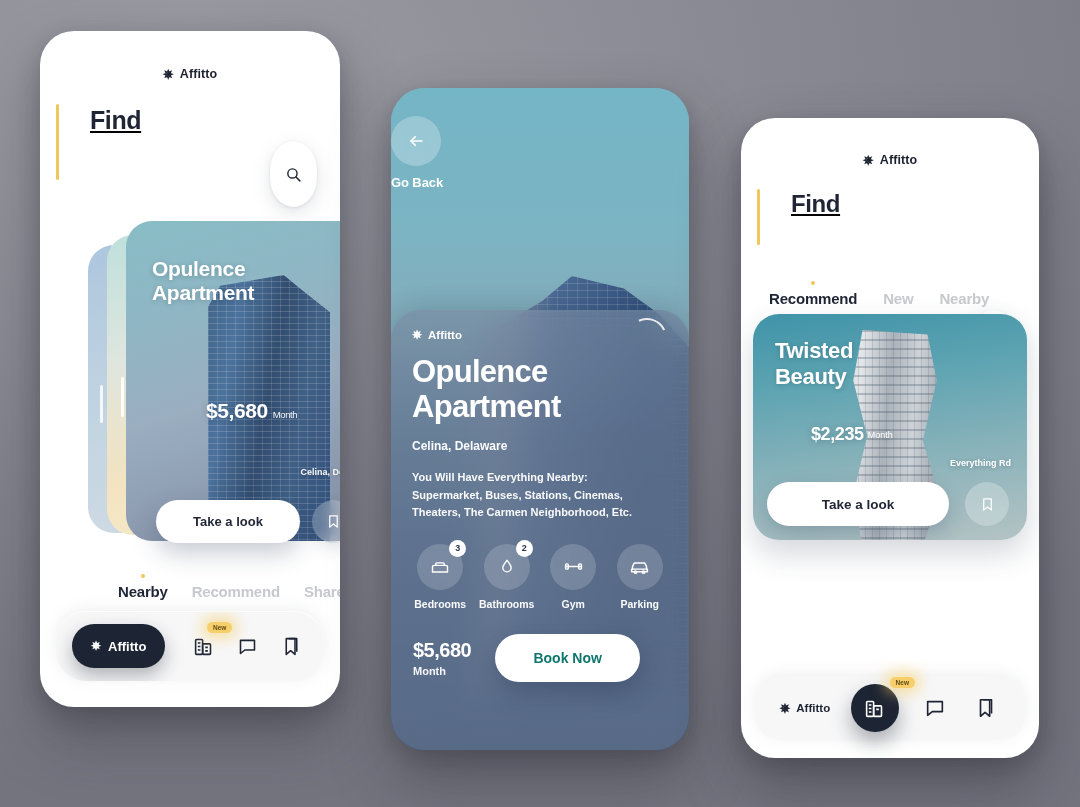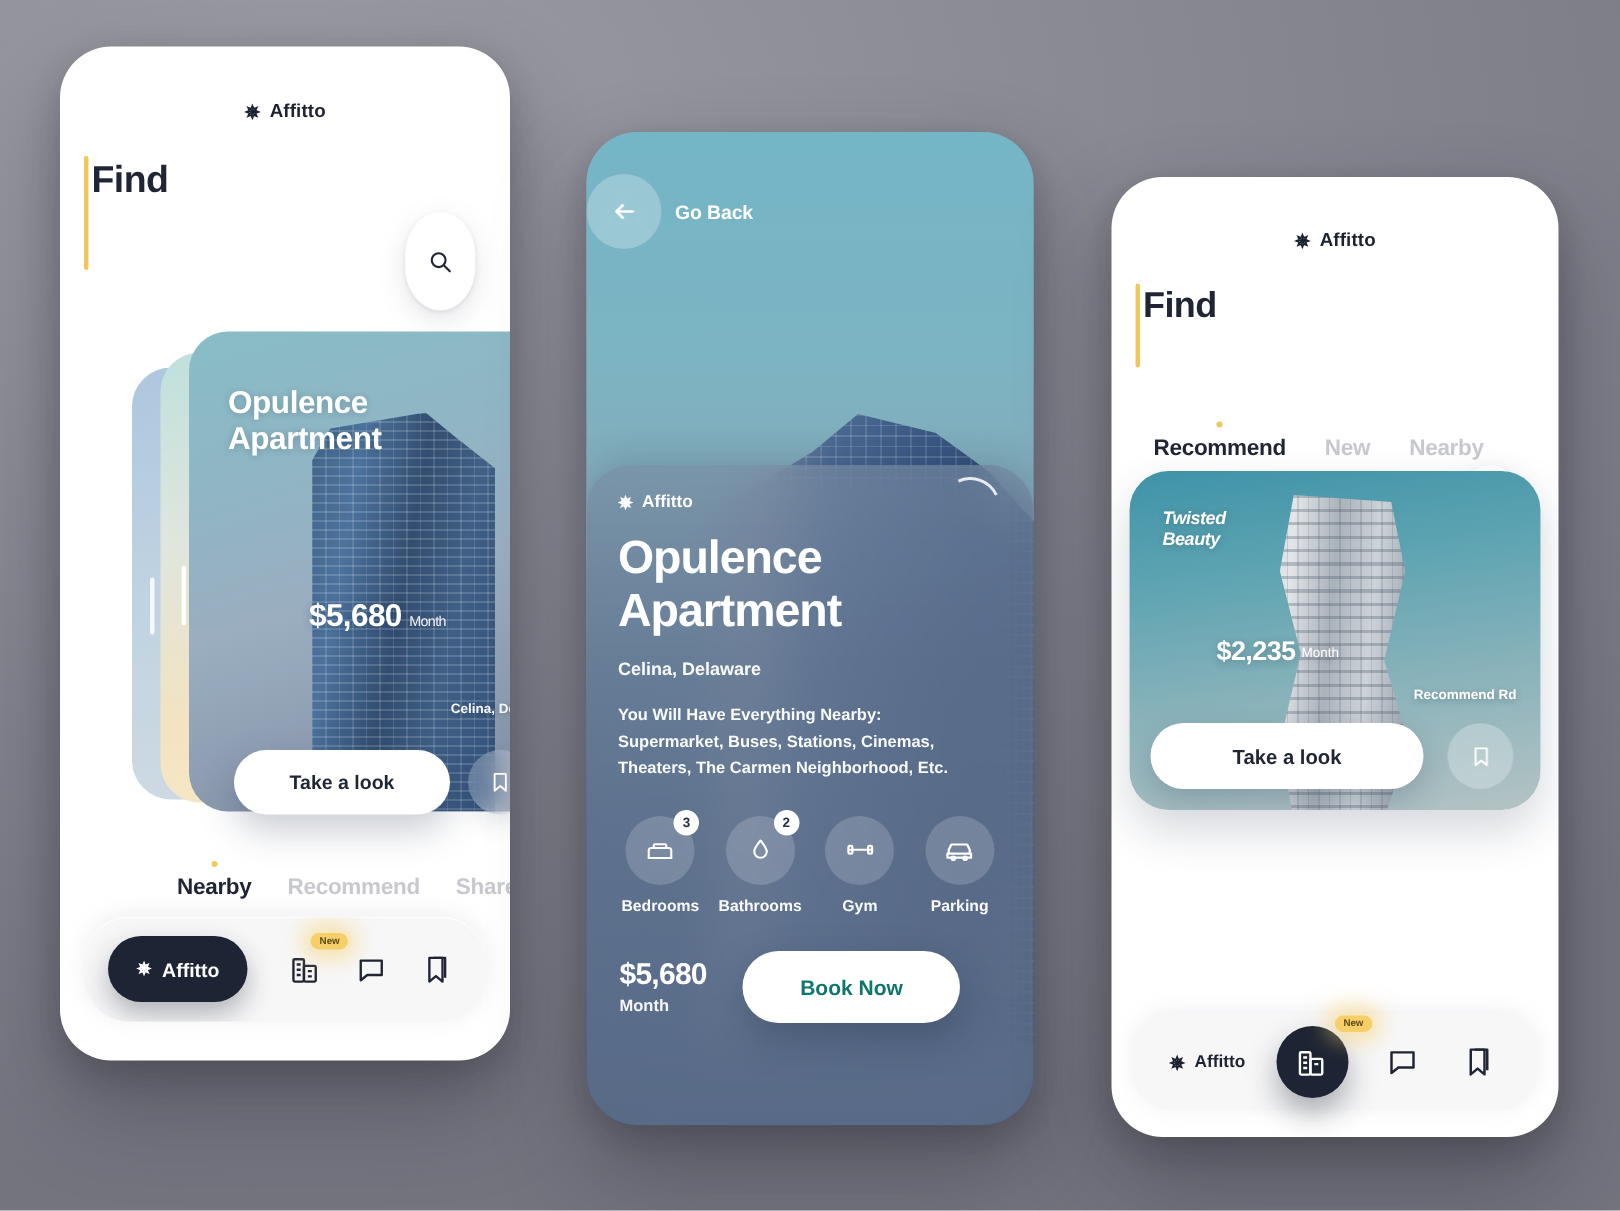--- a/index.html
+++ b/index.html
@@ -20,21 +20,21 @@
     box-shadow:0 30px 60px rgba(40,40,50,.38), 0 8px 22px rgba(30,30,40,.22);
   }
 
   
   #phone1 { left:40px; top:31px; width:300px; height:676px; }
 
   .p-logo { display:flex; align-items:center; justify-content:center; gap:6px;
             font-size:12.5px; font-weight:700; color:#1c2230; letter-spacing:.1px; }
   .star { font-size:13px; line-height:1; color:#1c2230; display:inline-block; }
 
-  .headline-wrap { display:flex; gap:2px; margin-top:23px; padding-left:16px; }
+  .headline-wrap { display:flex; gap:31px; margin-top:23px; padding-left:16px;text-decoration:underline; }
   .accent-bar { width:3px; border-radius:2px; background:#f1c75c; flex:none; }
   .headline { font-size:25px; line-height:1.28; font-weight:800; color:#1f2535;
               letter-spacing:-.4px; }
 
   .search-btn {
     position:absolute; right:23px; top:110px; width:47px; height:66px;
     border-radius:26px/32px; background:#ffffff;
     box-shadow:0 6px 18px rgba(120,125,140,.20), 0 1px 3px rgba(120,125,140,.18),
                inset 0 0 0 1px rgba(0,0,0,.012);
     display:flex; align-items:center; justify-content:center;
@@ -128,21 +128,21 @@
     position:absolute; left:86px; top:188px; width:216px; height:420px;
     background:linear-gradient(97deg,#59759c 0%,#7d8fa6 14%,#4b6a94 30%,#3b5a85 52%,#2f4d78 74%,#3a5780 100%);
     clip-path:polygon(4% 14%,30% 6%,44% 0%,68% 3%,84% 9%,100% 18%,100% 100%,0% 100%);
   }
   .p2-tower::after { content:""; position:absolute; inset:0;
     background-image:
       repeating-linear-gradient(to bottom, rgba(255,255,255,.15) 0 1px, transparent 1px 7px),
       repeating-linear-gradient(to right, rgba(255,255,255,.12) 0 1px, transparent 1px 10px); }
 
   .goback-wrap { position:absolute; left:0; top:28px; width:100%;
-                 display:flex; flex-direction:row; align-items:center; gap:9px; }
+                 display:flex; flex-direction:column; align-items:flex-start; gap:9px; }
   .goback-btn { width:50px; height:50px; border-radius:50%;
                 background:rgba(255,255,255,.26); backdrop-filter:blur(7px);
                 display:flex; align-items:center; justify-content:center; }
   .goback-label { font-size:13px; font-weight:700; color:#fff; letter-spacing:-.1px; }
 
   .detail-sheet {
     position:absolute; left:0; bottom:0; width:100%; height:440px;
     border-radius:30px 30px 0 0; overflow:hidden;
     background:linear-gradient(180deg, rgba(118,136,158,.62) 0%, rgba(104,120,144,.68) 30%, rgba(96,110,134,.74) 100%);
     backdrop-filter:blur(16px);
@@ -198,22 +198,22 @@
     position:absolute; left:66px; top:58px; width:152px; height:168px;
     background:linear-gradient(170deg,#b2adb8 0%,#9c97a6 40%,#8e8b99 70%,#a8a4ae 100%);
     border-radius:52% 52% 10% 10% / 62% 62% 8% 8%;
   }
   .p3-dome::after { content:""; position:absolute; inset:0;
     border-radius:inherit;
     background-image:
       repeating-linear-gradient(to bottom, rgba(255,255,255,.35) 0 1px, transparent 1px 13px),
       repeating-linear-gradient(to right, rgba(90,85,100,.22) 0 1px, transparent 1px 11px); }
 
-  .p3-title { position:absolute; left:22px; top:24px; font-size:12px; line-height:1.2;
-              font-weight:700; color:#fff; letter-spacing:-.3px; text-shadow:0 1px 5px rgba(30,55,70,.25);font-style:italic; }
+  .p3-title { position:absolute; left:22px; top:24px; font-size:22px; line-height:1.2;
+              font-weight:700; color:#fff; letter-spacing:-.3px; text-shadow:0 1px 5px rgba(30,55,70,.25); }
   .p3-price { position:absolute; left:58px; top:110px; color:#fff; display:flex; align-items:center; gap:4px;
               text-shadow:0 1px 6px rgba(30,55,70,.3); }
   .p3-price .amt { font-size:18px; font-weight:700; letter-spacing:-.4px; }
   .p3-price .per { font-size:9px; font-weight:500; }
   .p3-addr { position:absolute; right:16px; top:144px; font-size:9px; font-weight:600; color:#fff;
              text-shadow:0 1px 4px rgba(30,55,70,.3); }
   .p3-take { position:absolute; left:14px; bottom:14px; width:182px; height:44px; background:#fff;
              border-radius:24px; display:flex; align-items:center; justify-content:center;
              font-size:13.5px; font-weight:700; color:#1f2535; box-shadow:0 8px 20px rgba(35,55,80,.22); }
   .p3-bm { position:absolute; right:18px; bottom:14px; width:44px; height:44px; border-radius:50%;
@@ -448,21 +448,21 @@
   <div class="p3-card p3-c1">
     <div class="p3-twist"></div>
     <div class="p3-title">
       <div>Twisted</div>
       <div>Beauty</div>
     </div>
     <div class="p3-price">
       <span class="amt">$2,235</span>
       <span class="per">Month</span>
     </div>
-    <div class="p3-addr">Recommend Rd</div>
+    <div class="p3-addr">Everything Rd</div>
     <div class="p3-take">Take a look</div>
     <div class="p3-bm">
       <svg width="15" height="15" viewBox="0 0 24 24" fill="none" stroke="#fff" stroke-width="2" stroke-linecap="round" stroke-linejoin="round">
         <path d="M6 3h12v18l-6-5-6 5z"></path>
       </svg>
     </div>
   </div>
 
 
   <div class="botnav3">

